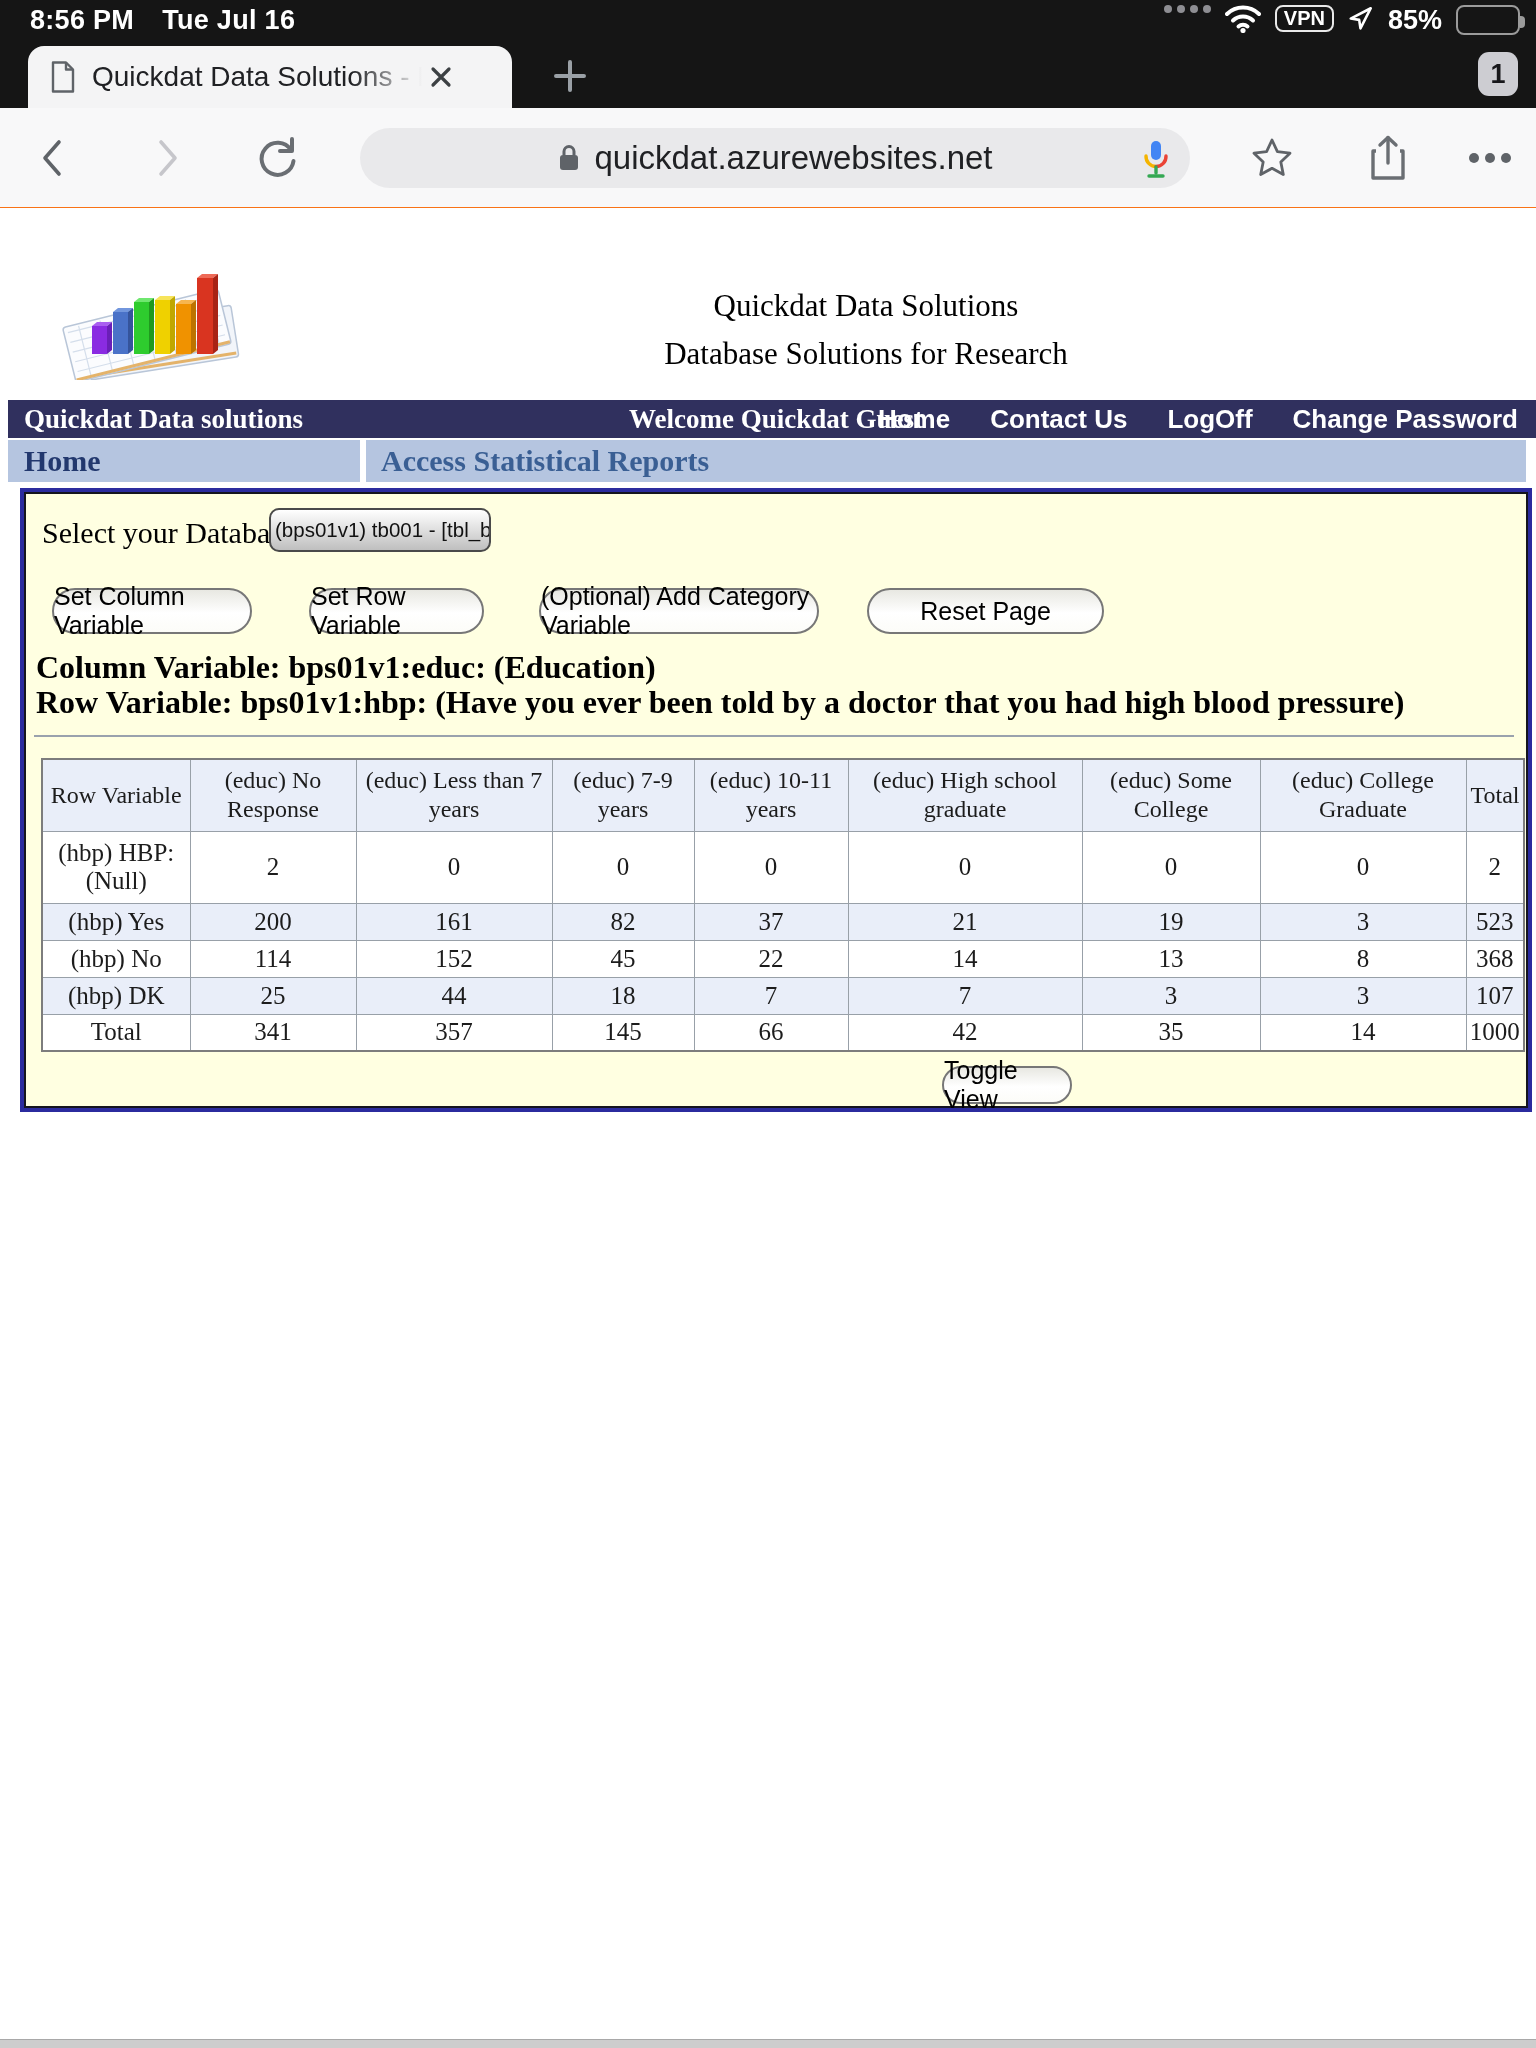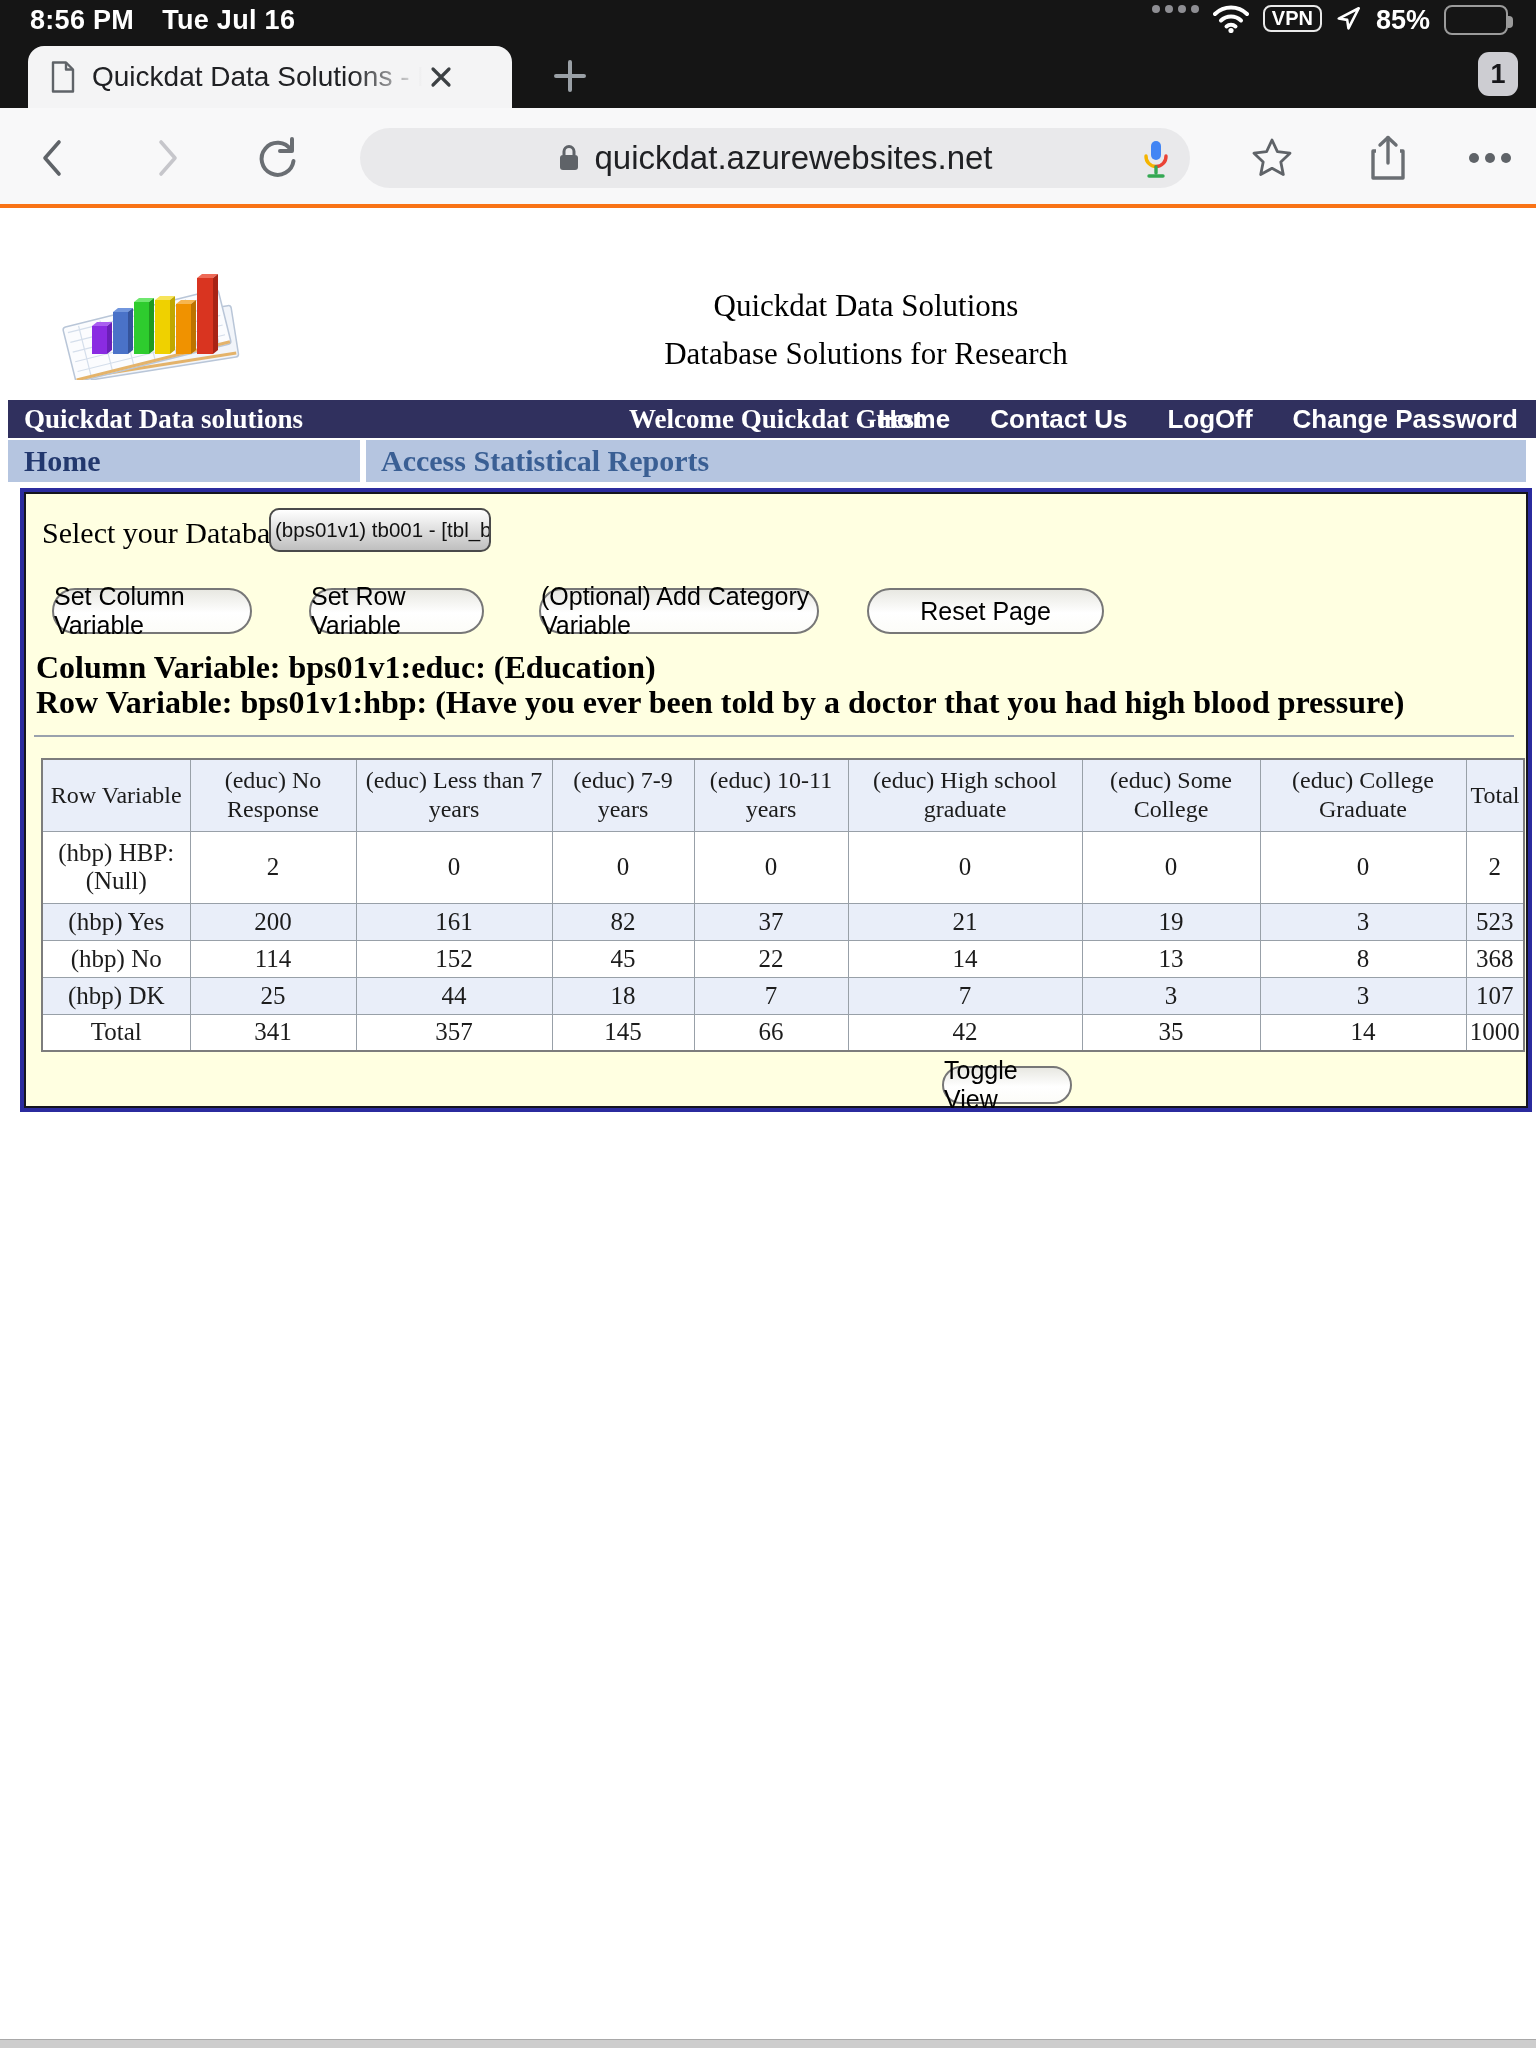--- a/index.html
+++ b/index.html
@@ -2,21 +2,21 @@
 <html><head>
 <meta charset="utf-8">
 <style>
   * { margin:0; padding:0; box-sizing:border-box; }
   html,body { background:#fff; }
   body { font-family:"Liberation Sans", sans-serif; }
   .frame { position:relative; width:1536px; height:2048px; background:#fff; overflow:hidden; }
 
   
   .statusbar { position:absolute; top:0; left:0; width:1536px; height:40px; background:#151515; color:#fff;
-    display:flex; align-items:center; justify-content:space-between; padding:0 28px 0 30px; }
+    display:flex; align-items:center; justify-content:space-between; padding:0 16px 0 30px; }
   .sb-left { display:flex; align-items:baseline; gap:28px; font-size:27px; font-weight:600; letter-spacing:.3px; }
   .sb-right { display:flex; align-items:flex-start; gap:14px; }
   .cell-dots { display:flex; gap:5px; align-items:center; }
   .cell-dots i { width:8px; height:8px; border-radius:50%; background:#8e8e93; }
   .vpn-badge { border:2.5px solid #e9e9e9; border-radius:8px; font-size:20px; font-weight:600; padding:1px 7px 2px; line-height:1; }
   .sb-pct { font-size:27px; font-weight:600; }
   .battery { position:relative; width:64px; height:30px; border:2px solid #9b9b9b; border-radius:8px; padding:3px; }
   .battery .fill { width:85%; height:100%; background:#fff; border-radius:4px; }
   .battery .nub { position:absolute; right:-7px; top:9px; width:5px; height:12px; background:#9b9b9b; border-radius:0 4px 4px 0; }
 
@@ -25,21 +25,21 @@
   .tab { position:absolute; left:28px; top:6px; width:484px; height:62px; background:#f4f4f5; border-radius:16px 16px 0 0;
     display:flex; align-items:center; padding:0 18px 0 22px; }
   .tab-title { position:relative; margin-left:16px; font-size:28px; color:#202124; white-space:nowrap; overflow:hidden; width:330px; }
   .tab-fade { position:absolute; right:0; top:0; width:70px; height:100%; background:linear-gradient(90deg, rgba(244,244,245,0), #f4f4f5); }
   .tab-close { margin-left:6px; }
   .newtab-btn { position:absolute; left:548px; top:14px; width:44px; height:44px; display:flex; align-items:center; justify-content:center; }
   .tab-counter { position:absolute; right:18px; top:12px; width:40px; height:44px; background:#cdcdd2; border-radius:11px;
     display:flex; align-items:center; justify-content:center; font-size:27px; font-weight:700; color:#17171a; }
 
   
-  .navbar { position:absolute; top:108px; left:0; width:1536px; height:100px; background:#f8f8f9; border-bottom:4px solid #f97316; }
+  .navbar { position:absolute; top:108px; left:0; width:1536px; height:100px; background:#f8f8f9; border-bottom:1px solid #f97316; }
   .nav-btn { position:absolute; top:28px; width:44px; height:44px; display:flex; align-items:center; justify-content:center; }
   .urlbar { position:absolute; left:360px; top:20px; width:830px; height:60px; background:#e9e9eb; border-radius:30px;
     display:flex; align-items:center; justify-content:center; gap:13px; }
   .url-text { font-size:33px; color:#202124; }
   .mic { position:absolute; right:20px; top:11px; }
 
   
   .page { position:absolute; top:208px; left:8px; width:1536px; height:1840px; background:#fff; }
 
   .logo { position:absolute; left:28px; top:42px; }

